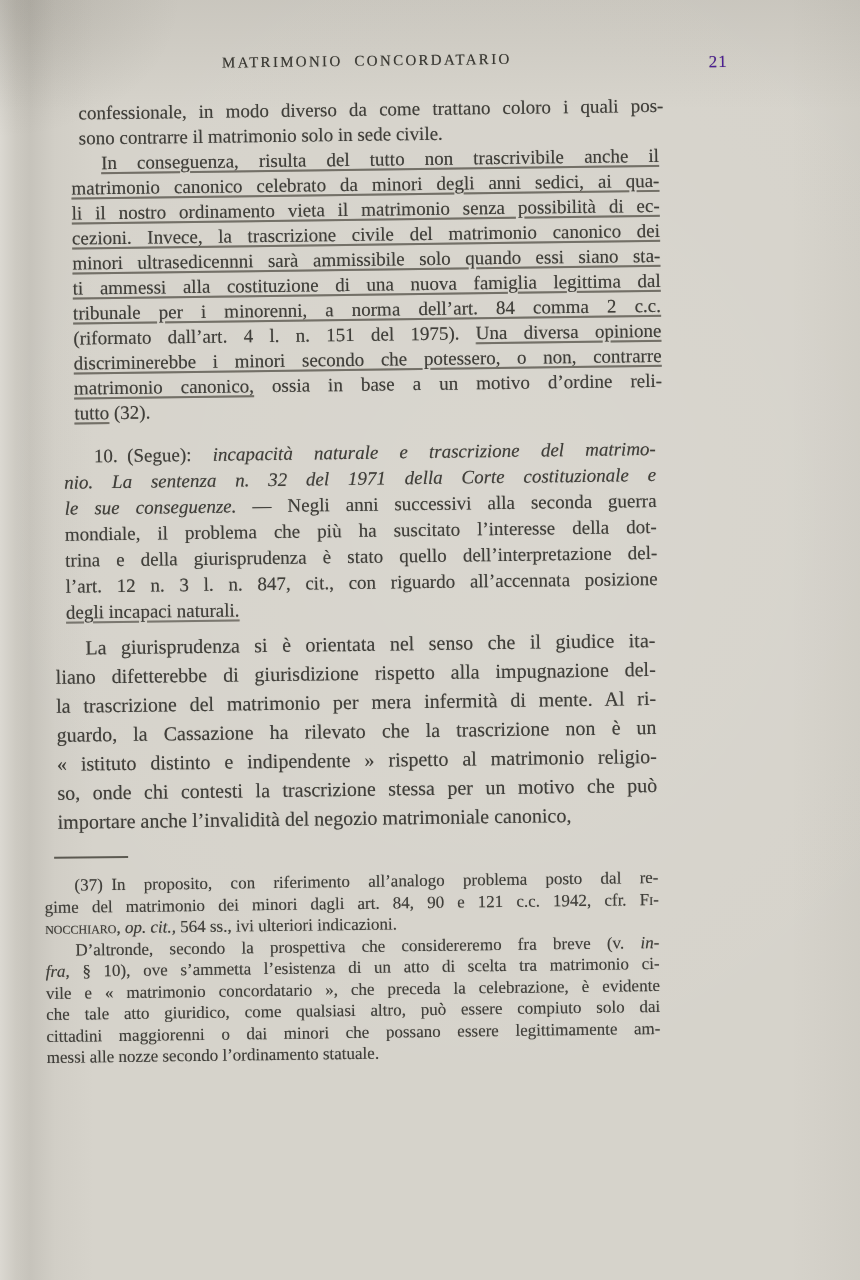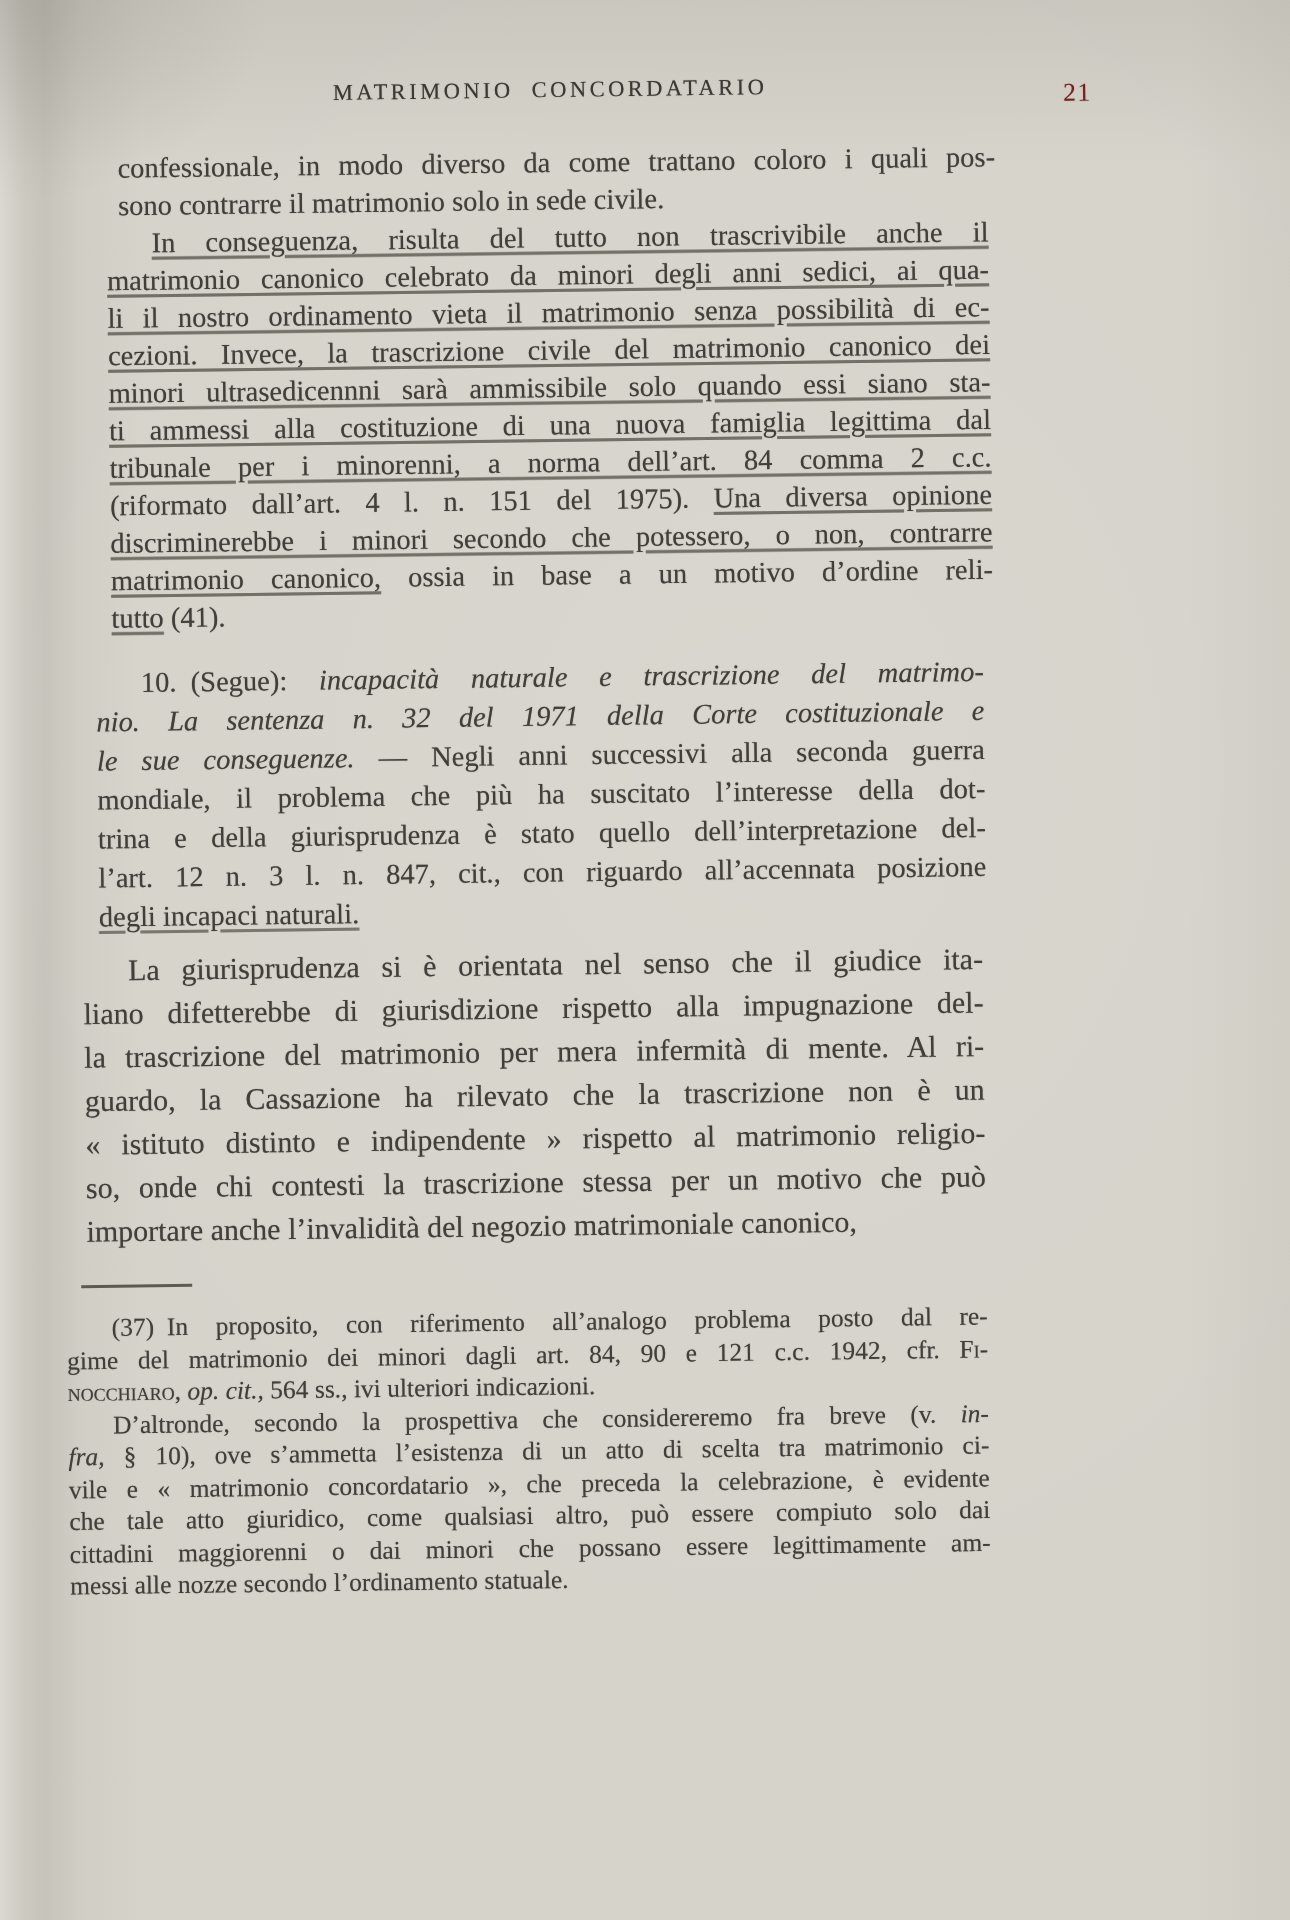--- a/index.html
+++ b/index.html
@@ -23,21 +23,21 @@
   }
   .runhead{
     height:30px;margin:52px 0 0 78px;width:578px;position:relative;
   }
   .rh-title{
     display:block;text-align:center;
     font-size:15px;letter-spacing:2.3px;color:#3a3933;
     word-spacing:6px;
   }
   .rh-num{
-    position:absolute;right:-72px;top:4px;font-size:17px;color:#7f1d1d;letter-spacing:1px;text-align:center;
+    position:absolute;right:-72px;top:4px;font-size:17px;color:#4c1d95;letter-spacing:1px;text-align:center;
   }
   .block{box-sizing:border-box;}
   .tl{
     text-align:justify;text-align-last:justify;
     white-space:normal;
   }
   .tl.last{text-align-last:left;}
   .tl.ind{padding-left:30px;}
   .b1{margin:14px 0 0 78px;width:585px;font-size:19px;}
   .b1 .tl{line-height:25px;}
@@ -86,21 +86,21 @@
       <div class="tl ind"><span class="ul">In conseguenza, risulta del tutto non trascrivibile anche il</span></div>
       <div class="tl"><span class="ul">matrimonio canonico celebrato da minori degli anni sedici, ai qua-</span></div>
       <div class="tl"><span class="ul">li il nostro ordinamento vieta il matrimonio senza possibilità di ec-</span></div>
       <div class="tl"><span class="ul">cezioni. Invece, la trascrizione civile del matrimonio canonico dei</span></div>
       <div class="tl"><span class="ul">minori ultrasedicennni sarà ammissibile solo quando essi siano sta-</span></div>
       <div class="tl"><span class="ul">ti ammessi alla costituzione di una nuova famiglia legittima dal</span></div>
       <div class="tl"><span class="ul">tribunale per i minorenni, a norma dell’art. 84 comma 2 c.c.</span></div>
       <div class="tl"><span>(riformato dall’art. 4 l. n. 151 del 1975). </span><span class="ul">Una diversa opinione</span></div>
       <div class="tl"><span class="ul">discriminerebbe i minori secondo che potessero, o non, contrarre</span></div>
       <div class="tl"><span class="ul">matrimonio canonico,</span><span> ossia in base a un motivo d’ordine reli-</span></div>
-      <div class="tl last"><span class="ul">tutto</span><span> (41).</span></div>
+      <div class="tl last"><span class="ul">tutto</span><span> (32).</span></div>
     </div>
   <div class="block b3">
       <div class="tl ind"><span>10. (Segue): </span><span class="it">incapacità naturale e trascrizione del matrimo-</span></div>
       <div class="tl"><span class="it">nio. La sentenza n. 32 del 1971 della Corte costituzionale e</span></div>
       <div class="tl"><span class="it">le sue conseguenze.</span><span> — Negli anni successivi alla seconda guerra</span></div>
       <div class="tl"><span>mondiale, il problema che più ha suscitato l’interesse della dot-</span></div>
       <div class="tl"><span>trina e della giurisprudenza è stato quello dell’interpretazione del-</span></div>
       <div class="tl"><span>l’art. 12 n. 3 l. n. 847, cit., con riguardo all’accennata posizione</span></div>
       <div class="tl last"><span class="ulf">degli incapaci naturali.</span></div>
     </div>

